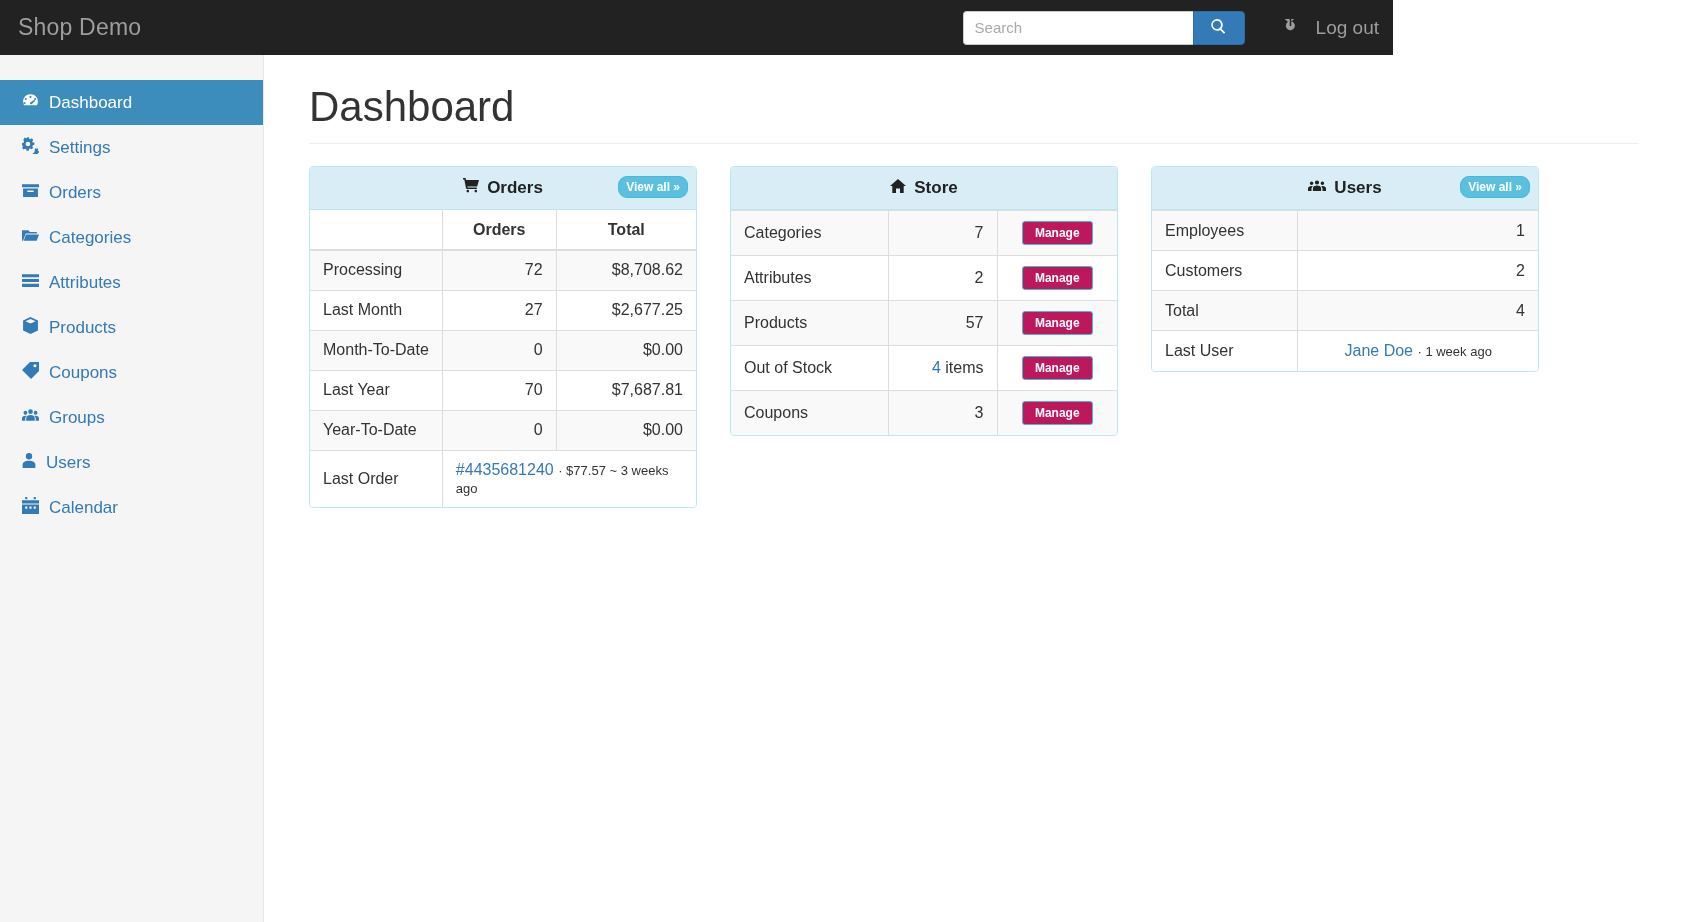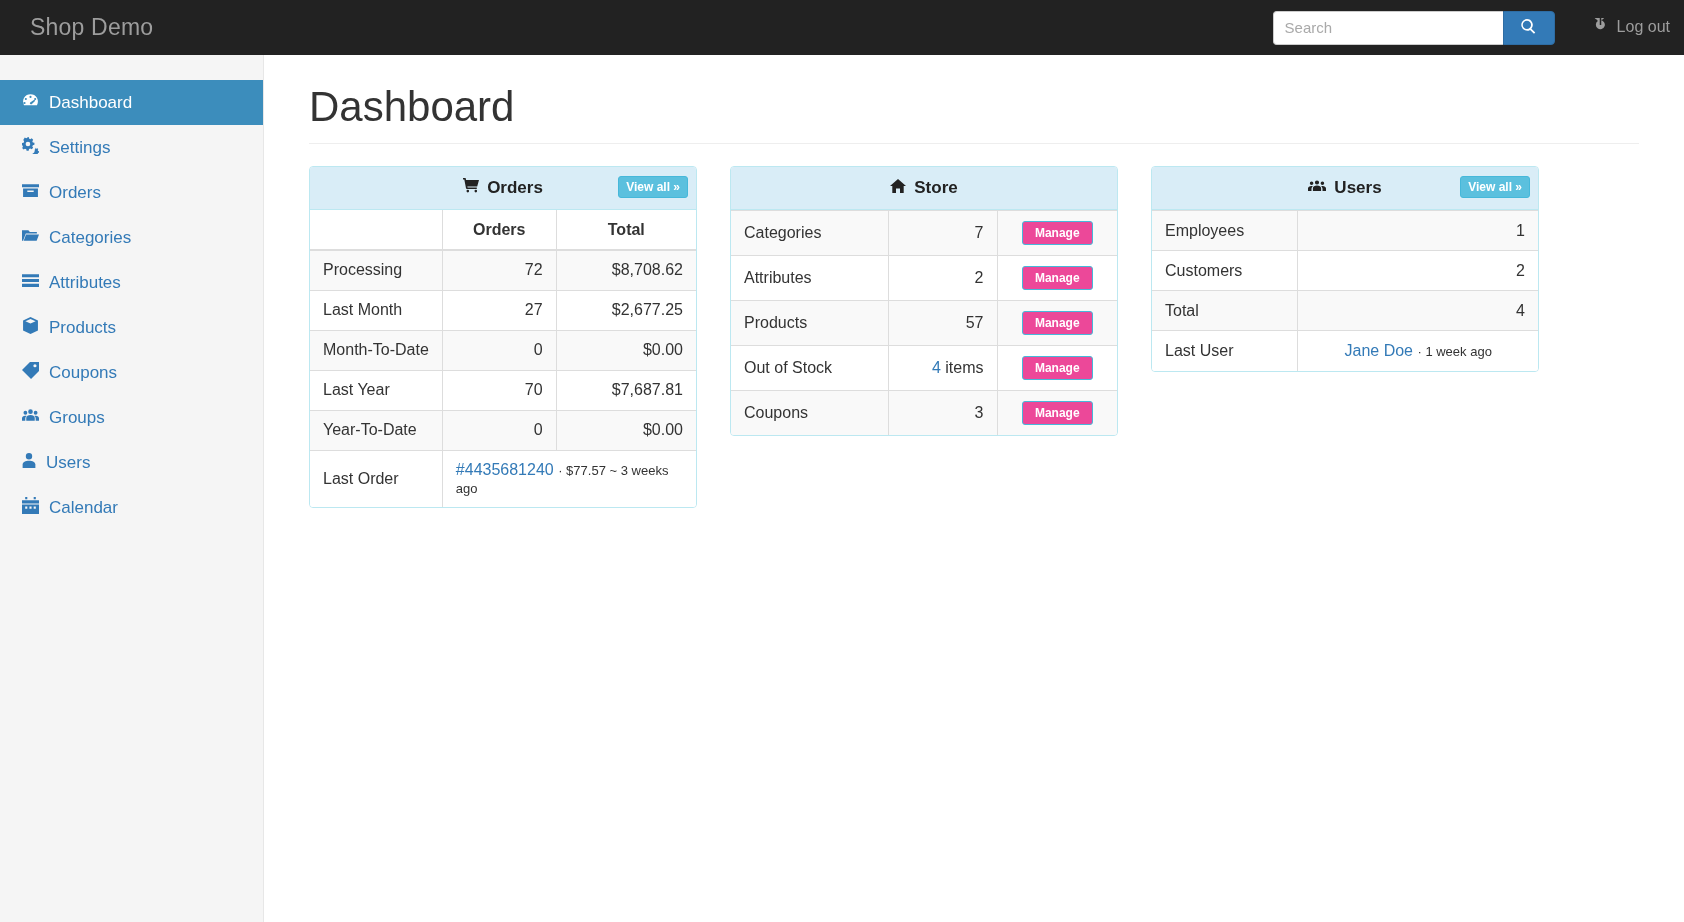--- a/index.html
+++ b/index.html
@@ -7,23 +7,23 @@
     margin: 0; padding: 0;
     width: 1684px; height: 922px;
     background: #ffffff;
     font-family: "Liberation Sans", sans-serif;
     overflow: hidden;
   }
 
   
   .navbar {
     position: absolute; top: 0; left: 0;
-    width: 1684px; height: 55px;
+    width: 1393px; height: 55px;
     background: #222222;
-    display: flex; align-items: center; padding-left: 12px;
+    display: flex; align-items: center;
   }
   .brand {
     color: #9d9d9d;
     font-size: 23px;
     padding-left: 18px;
     letter-spacing: .2px;
   }
   .nav-right {
     margin-left: auto;
     display: flex; align-items: center;
@@ -51,23 +51,23 @@
     background: #337ab7;
     border: 1px solid #2e6da4;
     border-radius: 0 4px 4px 0;
     display: flex; align-items: center; justify-content: center;
     cursor: pointer;
     padding: 0;
   }
   .search-btn svg { fill: #ffffff; }
   .logout {
     color: #9d9d9d;
-    font-size: 16px;
+    font-size: 19px;
     display: flex; align-items: flex-start;
-    gap: 9px;
+    gap: 18px;
     cursor: pointer;
     padding-right: 14px;
     white-space: nowrap;
   }
   .logout svg { fill: #9d9d9d; }
 
   
   .sidebar {
     position: absolute; top: 55px; left: 0;
     width: 264px; height: 867px;
@@ -131,21 +131,21 @@
   .panel-title {
     font-size: 17px; font-weight: bold;
     color: #222222;
     display: flex; align-items: center; gap: 8px;
   }
   .panel-title svg { fill: #222222; }
   .viewall {
     position: absolute; right: 8px; top: 9px;
     background: #5bc0de;
     border: 1px solid #46b8da;
-    border-radius: 3px;
+    border-radius: 9px;
     color: #ffffff;
     font-size: 12px; font-weight: bold;
     padding: 3px 7px;
     cursor: pointer;
     white-space: nowrap;
   }
 
   table.panel-table {
     width: 100%;
     border-collapse: collapse;
@@ -165,21 +165,21 @@
     border-bottom: 2px solid #dddddd;
     border-top: none;
   }
   table.panel-table tr:nth-child(odd) td { background: #f9f9f9; }
   table.panel-table tr:nth-child(even) td { background: #ffffff; }
   table.panel-table td.lbl { text-align: left; white-space: nowrap; }
   table.panel-table td.num { text-align: right; white-space: nowrap; }
   table.panel-table td.btncell { text-align: center; width: 120px; }
   .col-sep { border-left: 1px solid #dddddd; }
   .manage-btn {
-    background: #ec4899;
+    background: #be185d;
     border: 1px solid #46b8da;
     border-radius: 3px;
     color: #ffffff;
     font-size: 12px; font-weight: bold;
     padding: 4px 12px;
     cursor: pointer;
   }
   .link { color: #337ab7; text-decoration: none; cursor: pointer; }
   .small-note { font-size: 13px; color: #333; }
 </style>

